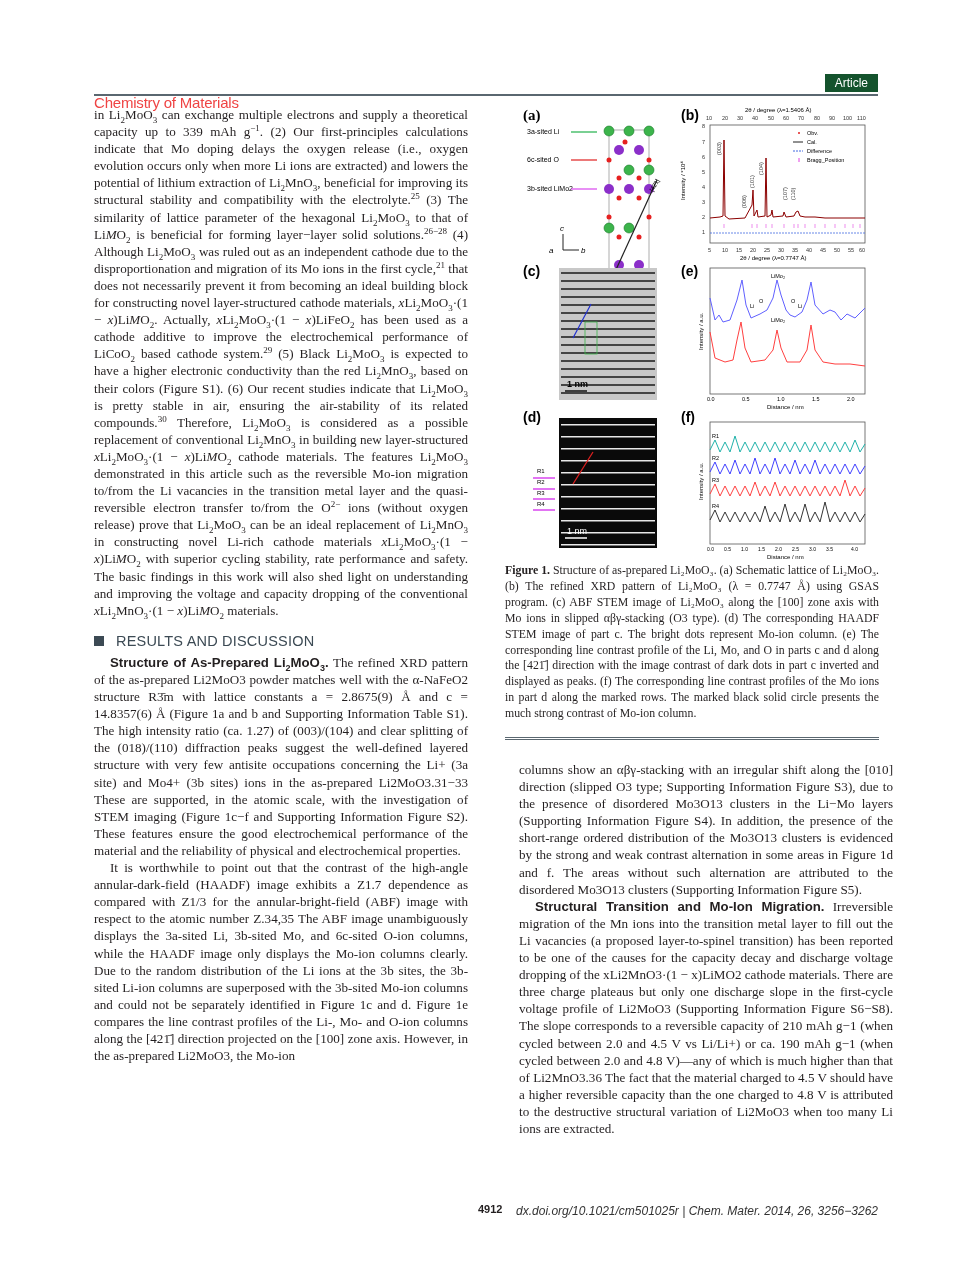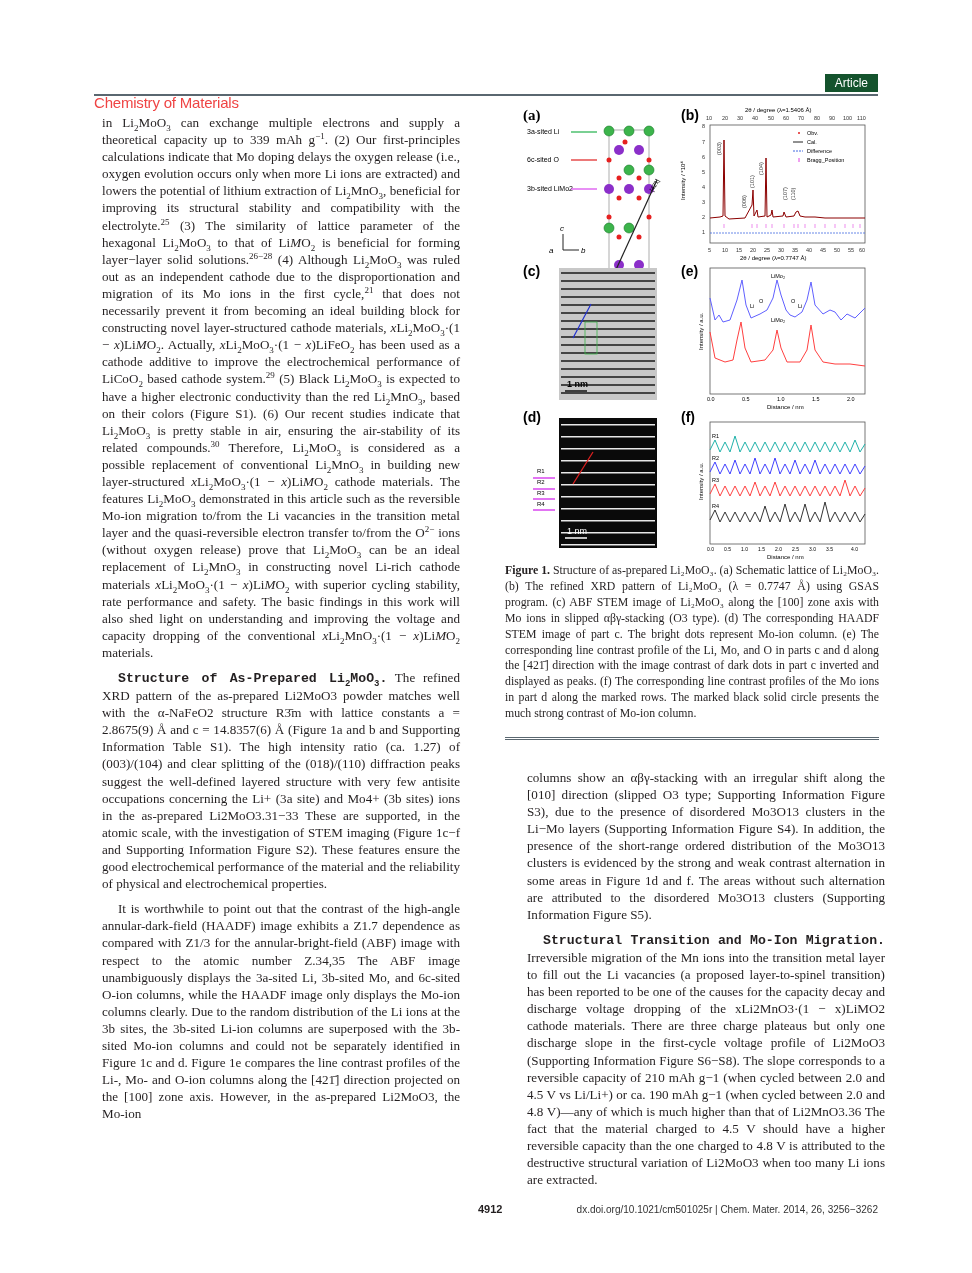--- a/index.html
+++ b/index.html
@@ -3,44 +3,45 @@
 <meta charset="utf-8">
 <style>
   html,body{margin:0;padding:0;background:#fff;}
   body{width:972px;height:1273px;position:relative;font-family:"Liberation Serif","DejaVu Serif",serif;color:#231f20;overflow:hidden;}
   .header{position:absolute;left:94px;top:72px;width:784px;height:22px;border-bottom:2px solid #5a6770;}
   .journal{position:absolute;left:0;top:2px;font-family:"Liberation Sans","DejaVu Sans",sans-serif;font-size:15px;color:#ef4444;letter-spacing:-0.2px;margin-top:20px;}
   .article-badge{position:absolute;right:0;top:2px;height:18px;padding:0 10px;background:#14532d;color:#fff;font-family:"Liberation Sans",sans-serif;font-size:12px;line-height:18px;}
   .col{position:absolute;font-size:13.1px;line-height:17.1px;text-align:justify;}
   .col-left{left:94px;top:106px;width:374px;}
   .col-right{left:519px;top:761px;width:374px;}
-  .col p{margin:8px;}
+  .col p{margin:0;}
   .indent{text-indent:16px;}
   sub,sup{font-size:9px;line-height:0;}
   .section-head{font-family:"Liberation Sans",sans-serif;font-size:14.5px;color:#3c4a54;margin:14px 0 4px 0 !important;letter-spacing:0.2px;}
   .section-head .sq{display:inline-block;width:10px;height:10px;background:#3c4a54;margin-right:12px;vertical-align:0px;}
-  .runin{font-family:Liberation Mono, monospace;font-weight:bold;font-size:13.2px;}
+  .runin{font-family:Liberation Sans, sans-serif;font-weight:bold;font-size:13.2px;}
   .figure{position:absolute;left:505px;top:100px;width:378px;height:460px;}
   .caption{position:absolute;left:505px;top:563px;width:374px;font-size:11.8px;line-height:15.9px;text-align:justify;padding-bottom:15px;border-bottom:3px double #5a6770;}
   .caption b{font-family:"Liberation Serif",serif;}
   .footer-page{position:absolute;left:478px;top:1203px;font-family:"Liberation Sans",sans-serif;font-weight:bold;font-size:11px;}
-  .footer-doi{position:absolute;right:94px;top:1204px;font-family:"Liberation Sans",sans-serif;font-size:10px;color:#333;}
+  .footer-doi{position:absolute;right:94px;top:1204px;font-family:"Liberation Sans",sans-serif;font-size:12px;color:#333;font-style:italic;}
   .panel-label{font-family:"Liberation Serif",serif;font-weight:bold;font-size:15px;}
   svg text{font-family:"Liberation Sans",sans-serif;}
 </style>
 </head>
 <body>
 
 <div class="header">
   <span class="journal">Chemistry of Materials</span>
   <span class="article-badge">Article</span>
 </div>
 
 <div class="col col-left">
   <p id="p-left-1"><span>in Li</span><sub>2</sub><span>MoO</span><sub>3</sub><span> can exchange multiple electrons and supply a theoretical capacity up to 339 mAh g</span><sup>−1</sup><span>. (2) Our first-principles calculations indicate that Mo doping delays the oxygen release (i.e., oxygen evolution occurs only when more Li ions are extracted) and lowers the potential of lithium extraction of Li</span><sub>2</sub><span>MnO</span><sub>3</sub><span>, beneficial for improving its structural stability and compatibility with the electrolyte.</span><sup>25</sup><span> (3) The similarity of lattice parameter of the hexagonal Li</span><sub>2</sub><span>MoO</span><sub>3</sub><span> to that of Li</span><i>M</i><span>O</span><sub>2</sub><span> is beneficial for forming layer−layer solid solutions.</span><sup>26−28</sup><span> (4) Although Li</span><sub>2</sub><span>MoO</span><sub>3</sub><span> was ruled out as an independent cathode due to the disproportionation and migration of its Mo ions in the first cycle,</span><sup>21</sup><span> that does not necessarily prevent it from becoming an ideal building block for constructing novel layer-structured cathode materials, </span><i>x</i><span>Li</span><sub>2</sub><span>MoO</span><sub>3</sub><span>·(1 − </span><i>x</i><span>)Li</span><i>M</i><span>O</span><sub>2</sub><span>. Actually, </span><i>x</i><span>Li</span><sub>2</sub><span>MoO</span><sub>3</sub><span>·(1 − </span><i>x</i><span>)LiFeO</span><sub>2</sub><span> has been used as a cathode additive to improve the electrochemical performance of LiCoO</span><sub>2</sub><span> based cathode system.</span><sup>29</sup><span> (5) Black Li</span><sub>2</sub><span>MoO</span><sub>3</sub><span> is expected to have a higher electronic conductivity than the red Li</span><sub>2</sub><span>MnO</span><sub>3</sub><span>, based on their colors (Figure S1). (6) Our recent studies indicate that Li</span><sub>2</sub><span>MoO</span><sub>3</sub><span> is pretty stable in air, ensuring the air-stability of its related compounds.</span><sup>30</sup><span> Therefore, Li</span><sub>2</sub><span>MoO</span><sub>3</sub><span> is considered as a possible replacement of conventional Li</span><sub>2</sub><span>MnO</span><sub>3</sub><span> in building new layer-structured </span><i>x</i><span>Li</span><sub>2</sub><span>MoO</span><sub>3</sub><span>·(1 − </span><i>x</i><span>)Li</span><i>M</i><span>O</span><sub>2</sub><span> cathode materials. The features Li</span><sub>2</sub><span>MoO</span><sub>3</sub><span> demonstrated in this article such as the reversible Mo-ion migration to/from the Li vacancies in the transition metal layer and the quasi-reversible electron transfer to/from the O</span><sup>2−</sup><span> ions (without oxygen release) prove that Li</span><sub>2</sub><span>MoO</span><sub>3</sub><span> can be an ideal replacement of Li</span><sub>2</sub><span>MnO</span><sub>3</sub><span> in constructing novel Li-rich cathode materials </span><i>x</i><span>Li</span><sub>2</sub><span>MoO</span><sub>3</sub><span>·(1 − </span><i>x</i><span>)Li</span><i>M</i><span>O</span><sub>2</sub><span> with superior cycling stability, rate performance and safety. The basic findings in this work will also shed light on understanding and improving the voltage and capacity dropping of the conventional </span><i>x</i><span>Li</span><sub>2</sub><span>MnO</span><sub>3</sub><span>·(1 − </span><i>x</i><span>)Li</span><i>M</i><span>O</span><sub>2</sub><span> materials.</span></p>
+  <p class="section-head"><span class="sq"></span><span>RESULTS AND DISCUSSION</span></p>
   <p class="indent"><span class="runin">Structure of As-Prepared Li<sub>2</sub>MoO<sub>3</sub>.</span> <span>The refined XRD pattern of the as-prepared Li2MoO3 powder matches well with the α-NaFeO2 structure R3̄m with lattice constants a = 2.8675(9) Å and c = 14.8357(6) Å (Figure 1a and b and Supporting Information Table S1). The high intensity ratio (ca. 1.27) of (003)/(104) and clear splitting of the (018)/(110) diffraction peaks suggest the well-defined layered structure with very few antisite occupations concerning the Li+ (3a site) and Mo4+ (3b sites) ions in the as-prepared Li2MoO3.31−33 These are supported, in the atomic scale, with the investigation of STEM imaging (Figure 1c−f and Supporting Information Figure S2). These features ensure the good electrochemical performance of the material and the reliability of physical and electrochemical properties.</span></p>
   <p class="indent">It is worthwhile to point out that the contrast of the high-angle annular-dark-field (HAADF) image exhibits a Z1.7 dependence as compared with Z1/3 for the annular-bright-field (ABF) image with respect to the atomic number Z.34,35 The ABF image unambiguously displays the 3a-sited Li, 3b-sited Mo, and 6c-sited O-ion columns, while the HAADF image only displays the Mo-ion columns clearly. Due to the random distribution of the Li ions at the 3b sites, the 3b-sited Li-ion columns are superposed with the 3b-sited Mo-ion columns and could not be separately identified in Figure 1c and d. Figure 1e compares the line contrast profiles of the Li-, Mo- and O-ion columns along the [421̄] direction projected on the [100] zone axis. However, in the as-prepared Li2MoO3, the Mo-ion</p>
 </div>
 
 <div class="figure">
   <svg width="378" height="460" viewBox="0 0 378 460">
 
     <text x="18" y="20" class="panel-label" font-family="Liberation Serif" font-weight="bold" font-size="14">(a)</text>
     <text x="22" y="34" font-size="7" font-family="Liberation Serif">3a-sited Li</text>
     <line x1="66" y1="32" x2="92" y2="32" stroke="#22b14c" stroke-width="1.2"></line>

